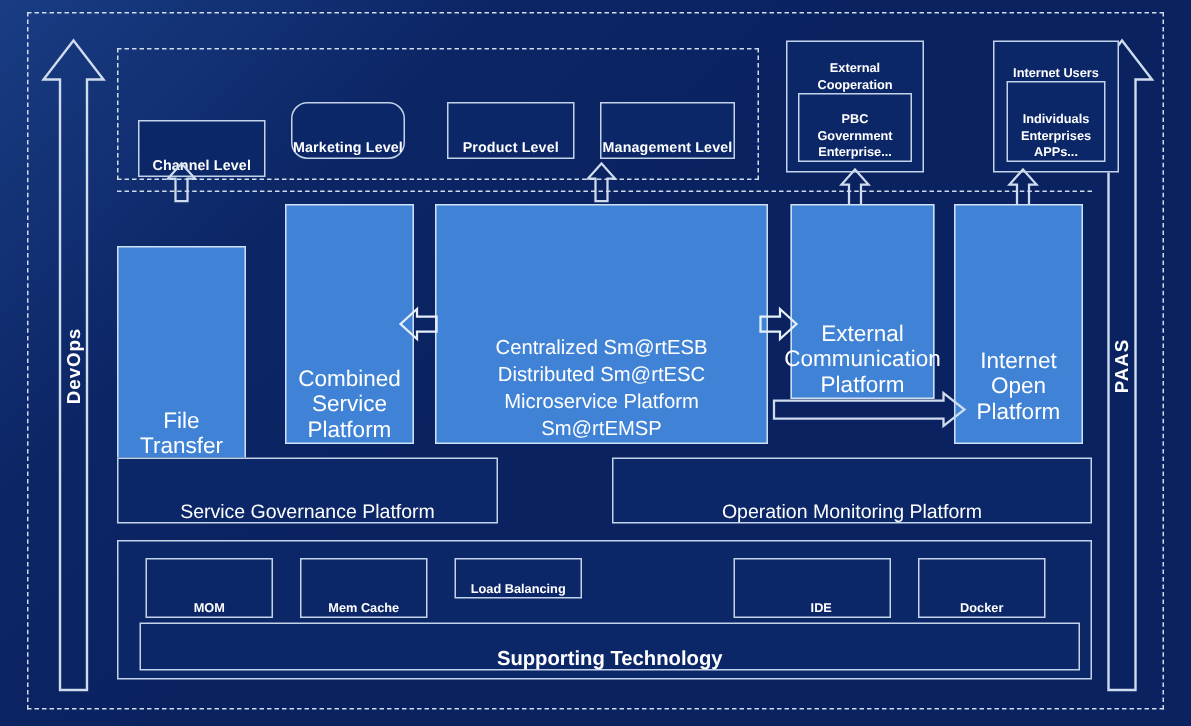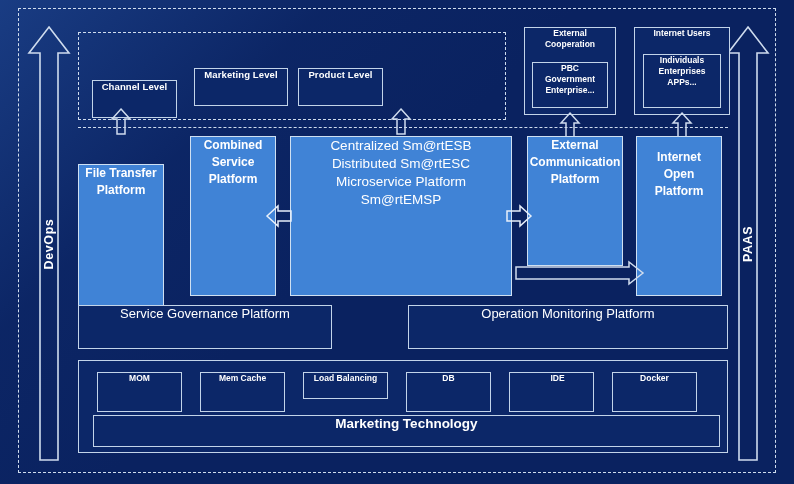--- a/index.html
+++ b/index.html
@@ -11,35 +11,35 @@
     color:#ffffff;
   }
   #stage{
     position:relative;width:794px;height:484px;
     background:
       linear-gradient(135deg, rgba(38,82,160,.55) 0%, rgba(18,48,116,.25) 26%, rgba(10,34,96,0) 46%),
       #0a2260;
   }
   
   .abs{position:absolute;box-sizing:border-box;}
-  .ctr{display:flex;align-items:flex-start;justify-content:center;text-align:center;}
+  .ctr{display:flex;align-items:flex-end;justify-content:center;text-align:center;}
   .dash{
     border:1.6px dashed #cfdcee;
   }
   .solidbox{
     border:1.4px solid #c3d4e9;
     background:#0c2768;
   }
   .bluebox{
     border:1.4px solid #cfe0f2;
     background:#4083d6;
   }
   .lbl-sm{font-size:9.5px;font-weight:bold;letter-spacing:.1px;line-height:12px;}
   .lbl-xs{font-size:8.5px;font-weight:bold;line-height:11px;}
-  .lbl-md{font-size:12px;font-weight:bold;line-height:17px;}
+  .lbl-md{font-size:15px;font-weight:normal;line-height:17px;}
   .lbl-lg{font-size:13.5px;font-weight:normal;line-height:18px;}
   .lbl-gov{font-size:13px;font-weight:normal;}
   .lbl-bold{font-size:13.5px;font-weight:bold;}
   
   .uparrow{pointer-events:none;}
   .vlabel{
     position:absolute;left:50%;top:50%;
     transform:translate(-50%,-50%) rotate(180deg);
     writing-mode:vertical-rl;
     font-weight:bold;font-size:12.5px;letter-spacing:.6px;white-space:nowrap;
@@ -65,39 +65,42 @@
       <polygon points="22,2 42,28 31,28 31,435 13,435 13,28 2,28" fill="none" stroke="#cfdcee" stroke-width="1.6"></polygon>
     </svg>
     <span class="vlabel">PAAS</span>
   </div>
 
   <div class="abs dash" style="left:78px;top:32px;width:428px;height:88px;"></div>
 
   <div class="abs solidbox ctr lbl-sm" style="left:92px;top:68px;width:85px;height:38px;margin-top:12px;">
     <span>Channel Level</span>
   </div>
-  <div class="abs solidbox ctr lbl-sm" style="left:194px;top:68px;width:94px;height:38px;">
+  <div class="abs solidbox ctr lbl-sm" style="left:194px;top:68px;width:76px;height:38px;border-radius:11px;">
     <span>Marketing Level</span>
   </div>
   <div class="abs solidbox ctr lbl-sm" style="left:298px;top:68px;width:85px;height:38px;">
     <span>Product Level</span>
+  </div>
+  <div class="abs solidbox ctr lbl-sm" style="left:400px;top:68px;width:90px;height:38px;">
+    <span>Management Level</span>
   </div>
 
   <div class="abs" style="left:78px;top:127px;width:650px;height:0;border-top:1.6px dashed #cfdcee;"></div>
 
   <div class="abs solidbox" style="left:524px;top:27px;width:92px;height:88px;">
     <div class="ctr lbl-xs" style="height:34px;padding:0 4px;">
       <span>External Cooperation</span>
     </div>
     <div class="solidbox ctr lbl-xs" style="margin:0 7px;height:44px;padding:0 3px;">
       <span>PBC Government Enterprise...</span>
     </div>
   </div>
 
-  <div class="abs solidbox" style="left:634px;top:27px;width:96px;height:88px;">
+  <div class="abs solidbox" style="left:662px;top:27px;width:84px;height:88px;">
     <div class="ctr lbl-xs" style="height:26px;padding:0 4px;">
       <span>Internet Users</span>
     </div>
     <div class="solidbox ctr lbl-xs" style="margin:0 8px;height:52px;padding:0 3px;">
       <span>Individuals Enterprises APPs...</span>
     </div>
   </div>
 
   <div class="abs uparrow" style="left:111px;top:108px;width:20px;height:26px;">
     <svg width="20" height="26" viewBox="0 0 20 26">
@@ -171,27 +174,24 @@
 
   <div class="abs solidbox ctr lbl-xs" style="left:97px;top:372px;width:85px;height:40px;">
     <span>MOM</span>
   </div>
   <div class="abs solidbox ctr lbl-xs" style="left:200px;top:372px;width:85px;height:40px;">
     <span>Mem Cache</span>
   </div>
   <div class="abs solidbox ctr lbl-xs" style="left:303px;top:372px;width:85px;height:27px;">
     <span>Load Balancing</span>
   </div>
-  <div class="abs solidbox ctr lbl-xs" style="left:406px;top:372px;width:85px;height:40px;">
-    <span>DB</span>
-  </div>
-  <div class="abs solidbox ctr lbl-xs" style="left:509px;top:372px;width:85px;height:40px;padding-left:12px;">
+  <div class="abs solidbox ctr lbl-xs" style="left:489px;top:372px;width:105px;height:40px;padding-left:12px;">
     <span>IDE</span>
   </div>
   <div class="abs solidbox ctr lbl-xs" style="left:612px;top:372px;width:85px;height:40px;">
     <span>Docker</span>
   </div>
 
   <div class="abs solidbox ctr lbl-bold" style="left:93px;top:415px;width:627px;height:32px;">
-    <span>Marketing Technology</span>
+    <span>Supporting Technology</span>
   </div>
 
 </div>
 
 </body></html>

